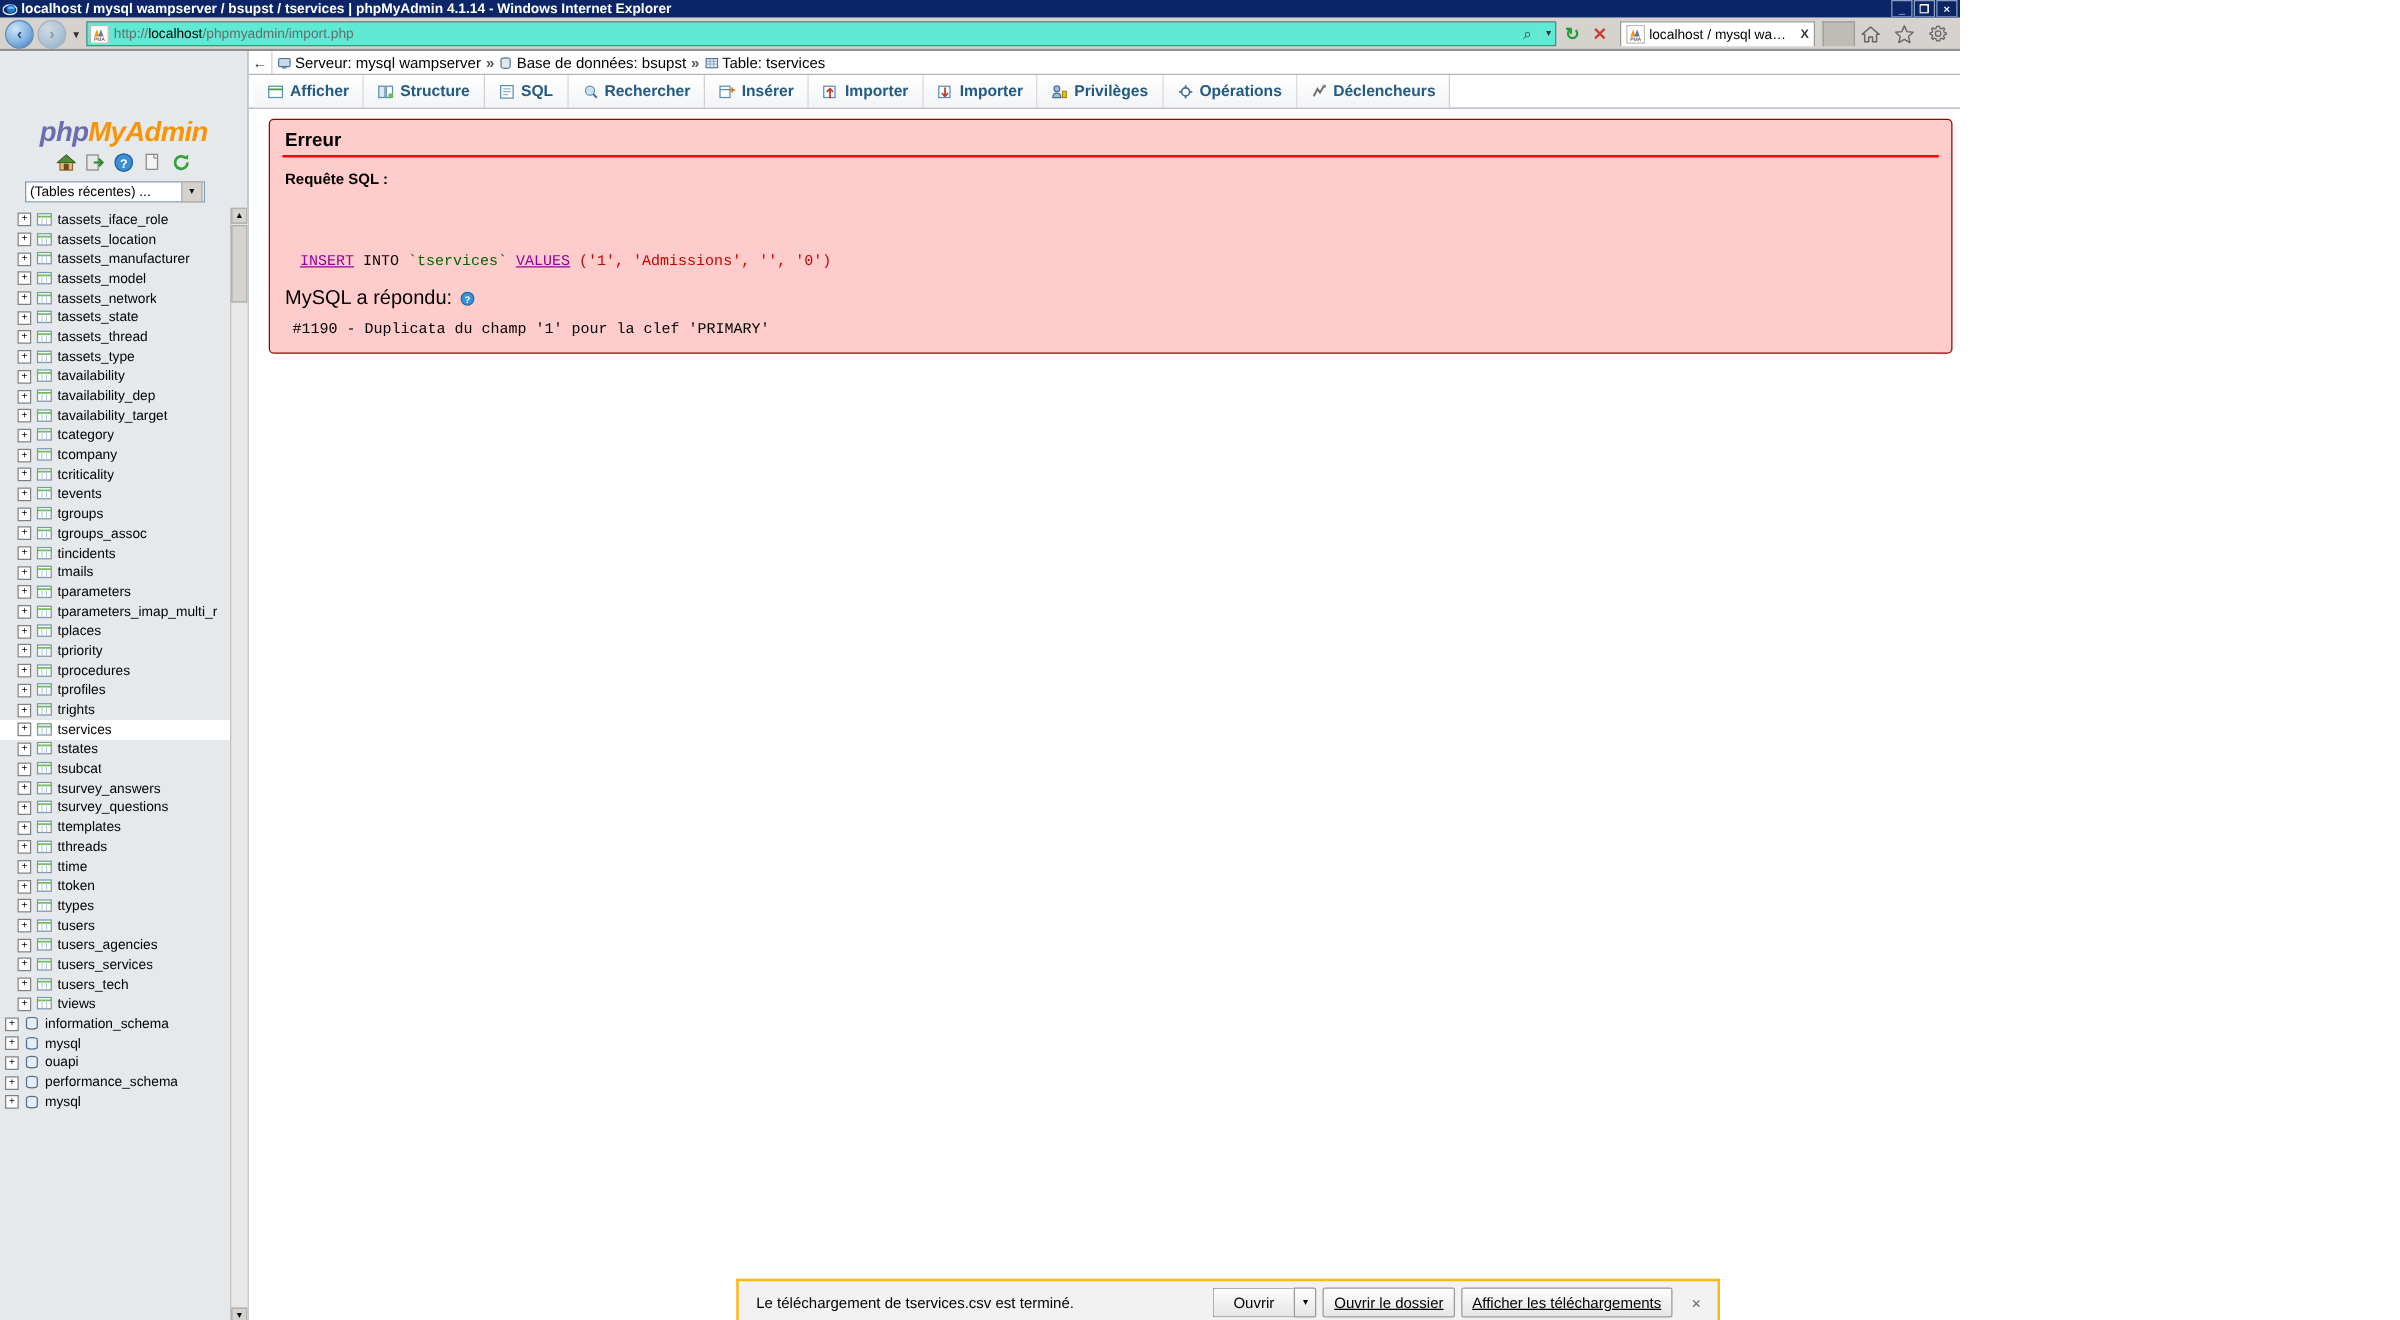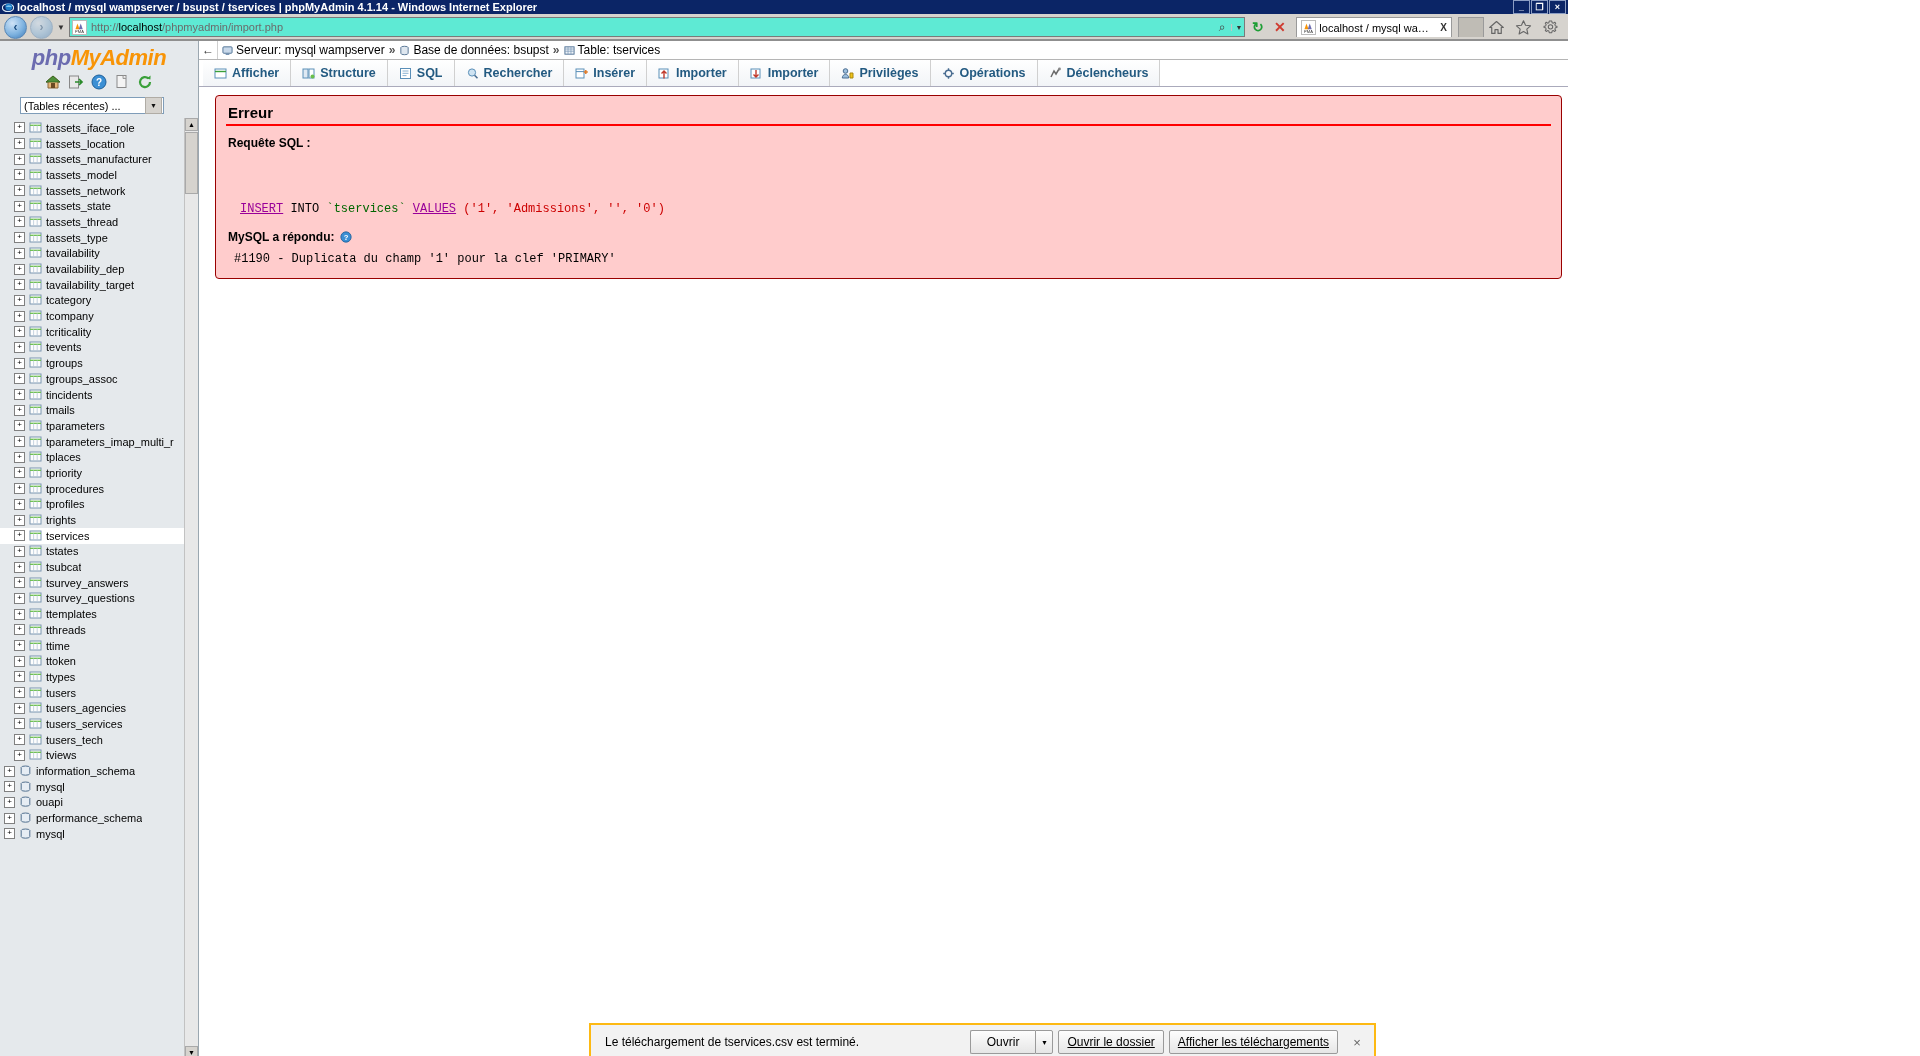--- a/index.html
+++ b/index.html
@@ -88,23 +88,23 @@
     display:flex;height:calc(1056px - 14px - 22px - 2px);
     background:#fff;align-items:stretch;
   }
 
   
   .navframe{
     width:198px;flex:0 0 198px;background:#e5e9ec;position:relative;
     border-right:1px solid #9ba7b0;display:flex;flex-direction:column;
   }
   .pma-logo{
-    text-align:center;padding:6px 0 2px 0;
+    text-align:center;padding:20px 0 2px 0;
     font-size:22px;font-weight:bold;font-style:italic;
-    letter-spacing:-.5px;line-height:1;
+    letter-spacing:-.5px;line-height:1;margin-top:34px;
   }
   .pma-logo .php{color:#6c6cb0;}
   .pma-logo .my{color:#f89406;}
   .pma-icons{
     display:flex;justify-content:center;gap:7px;padding:3px 0 5px 0;
   }
   .pma-icons .ic{width:16px;height:16px;display:block;}
   .recent-wrap{padding:2px 6px 4px 20px;}
   .recent-sel{
     width:144px;height:17px;background:#fff;border:1px solid #7f9db9;
@@ -192,21 +192,21 @@
   }
   .errlabel{font-size:12px;font-weight:bold;color:#000;padding:2px 0 0 2px;}
   .sqlbox{
     font-family:"Liberation Mono",monospace;font-size:12px;
     padding:52px 0 10px 14px;color:#000;white-space:nowrap;
   }
   .kw{color:#990099;text-decoration:underline;}
   .ident{color:#006600;}
   .str{color:#cc0000;}
   .mysqlrow{display:flex;align-items:center;gap:6px;padding:4px 0 0 2px;}
-  .mysqlrow .lbl{font-size:12px;font-weight:bold;color:#000;}
+  .mysqlrow .lbl{font-size:16px;font-weight:normal;color:#000;}
   .helpic{width:12px;height:12px;display:block;}
   .errmsg{
     font-family:"Liberation Mono",monospace;font-size:12px;color:#000;
     padding:8px 0 2px 8px;
   }
 
   .graypanel{
     margin-top:14px;background:#d8dfe8;border:1px solid #c3ccd6;
     height:38px;display:flex;align-items:center;justify-content:flex-end;
     padding-right:10px;border-radius:2px;

